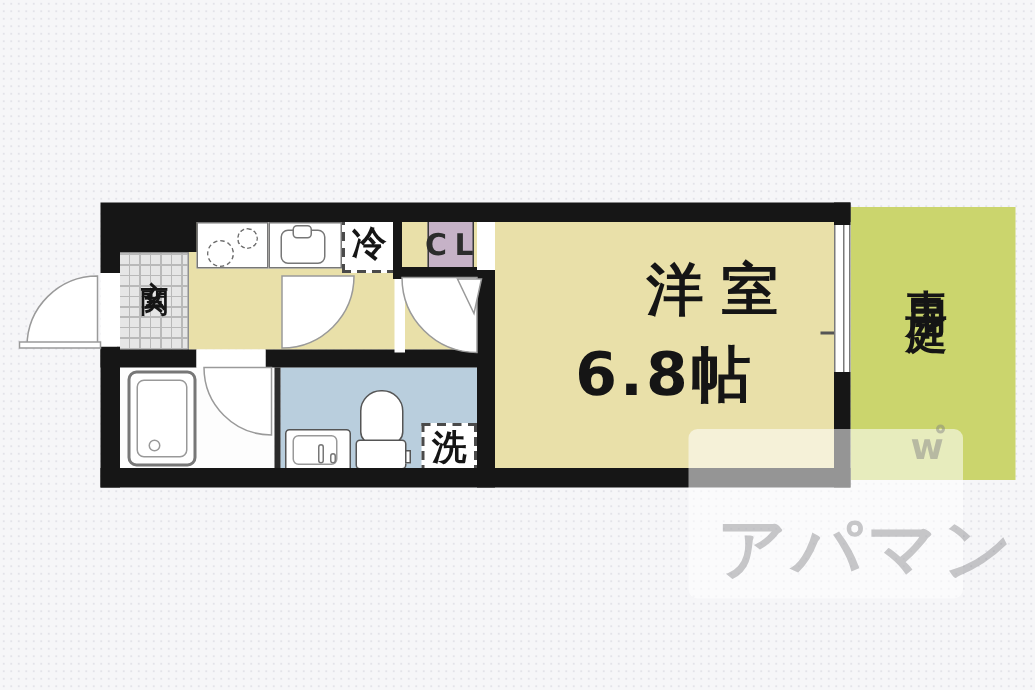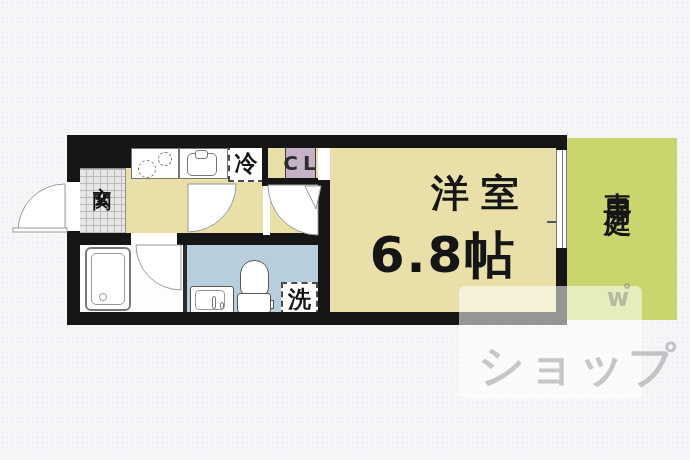--- a/index.html
+++ b/index.html
@@ -30,21 +30,21 @@
       repeating-linear-gradient(90deg,#b9b9b9 0 1px,transparent 1px 7px);
     border:1px solid #8f8f8f;
   }
   
   .fixture{background:#fff;border:1px solid #777;}
   .dashedbox{background:#fff;border:2px dashed #4a4a4a;display:flex;align-items:center;justify-content:center;}
   .burner{border:1.5px dashed #6f6f6f;border-radius:50%;background:#fff;position:absolute;}
   .label-jp{color:#151515;font-weight:bold;line-height:1;}
   .vtext{writing-mode:vertical-rl;text-orientation:upright;}
   .kanji-big{font-size:38px;letter-spacing:12px;text-indent:12px;margin-left:32px;}
-  .kanji-size{font-size:50px;letter-spacing:2px;}
+  .kanji-size{font-size:40px;letter-spacing:2px;}
   
   .window{
     background:#fff;
     border-left:1px solid #7a7a7a;border-right:1px solid #7a7a7a;
   }
   .window .mid{position:absolute;left:50%;top:0;width:1px;height:100%;background:#7a7a7a;}
   
   .wm-box{background:rgba(255,255,255,0.55);border-radius:6px;}
   .wm-text{
     color:rgba(125,125,128,0.42);
@@ -152,15 +152,15 @@
 
   <div class="abs label-jp kanji-big" style="left:330px;top:174px;width:226px;text-align:center;">洋室</div>
 
   <div class="abs label-jp kanji-size" style="left:330px;top:230px;width:226px;text-align:center;">6.8帖</div>
 
   <div class="abs label-jp vtext" style="left:603px;top:170px;font-size:28px;letter-spacing:7px;">専用庭</div>
 
   <div class="abs wm-box" style="left:459px;top:286px;width:183px;height:113px;"></div>
   <div class="abs wm-logo" style="left:607px;top:284px;">w</div>
   <div class="abs" style="left:624px;top:283px;width:6px;height:6px;border:2px solid rgba(125,125,128,0.45);border-radius:50%;"></div>
-  <div class="abs wm-text" style="left:478px;top:342px;">ショップ</div>
+  <div class="abs wm-text" style="left:478px;top:342px;">アパマン</div>
 
 </div>
 
 </body></html>

